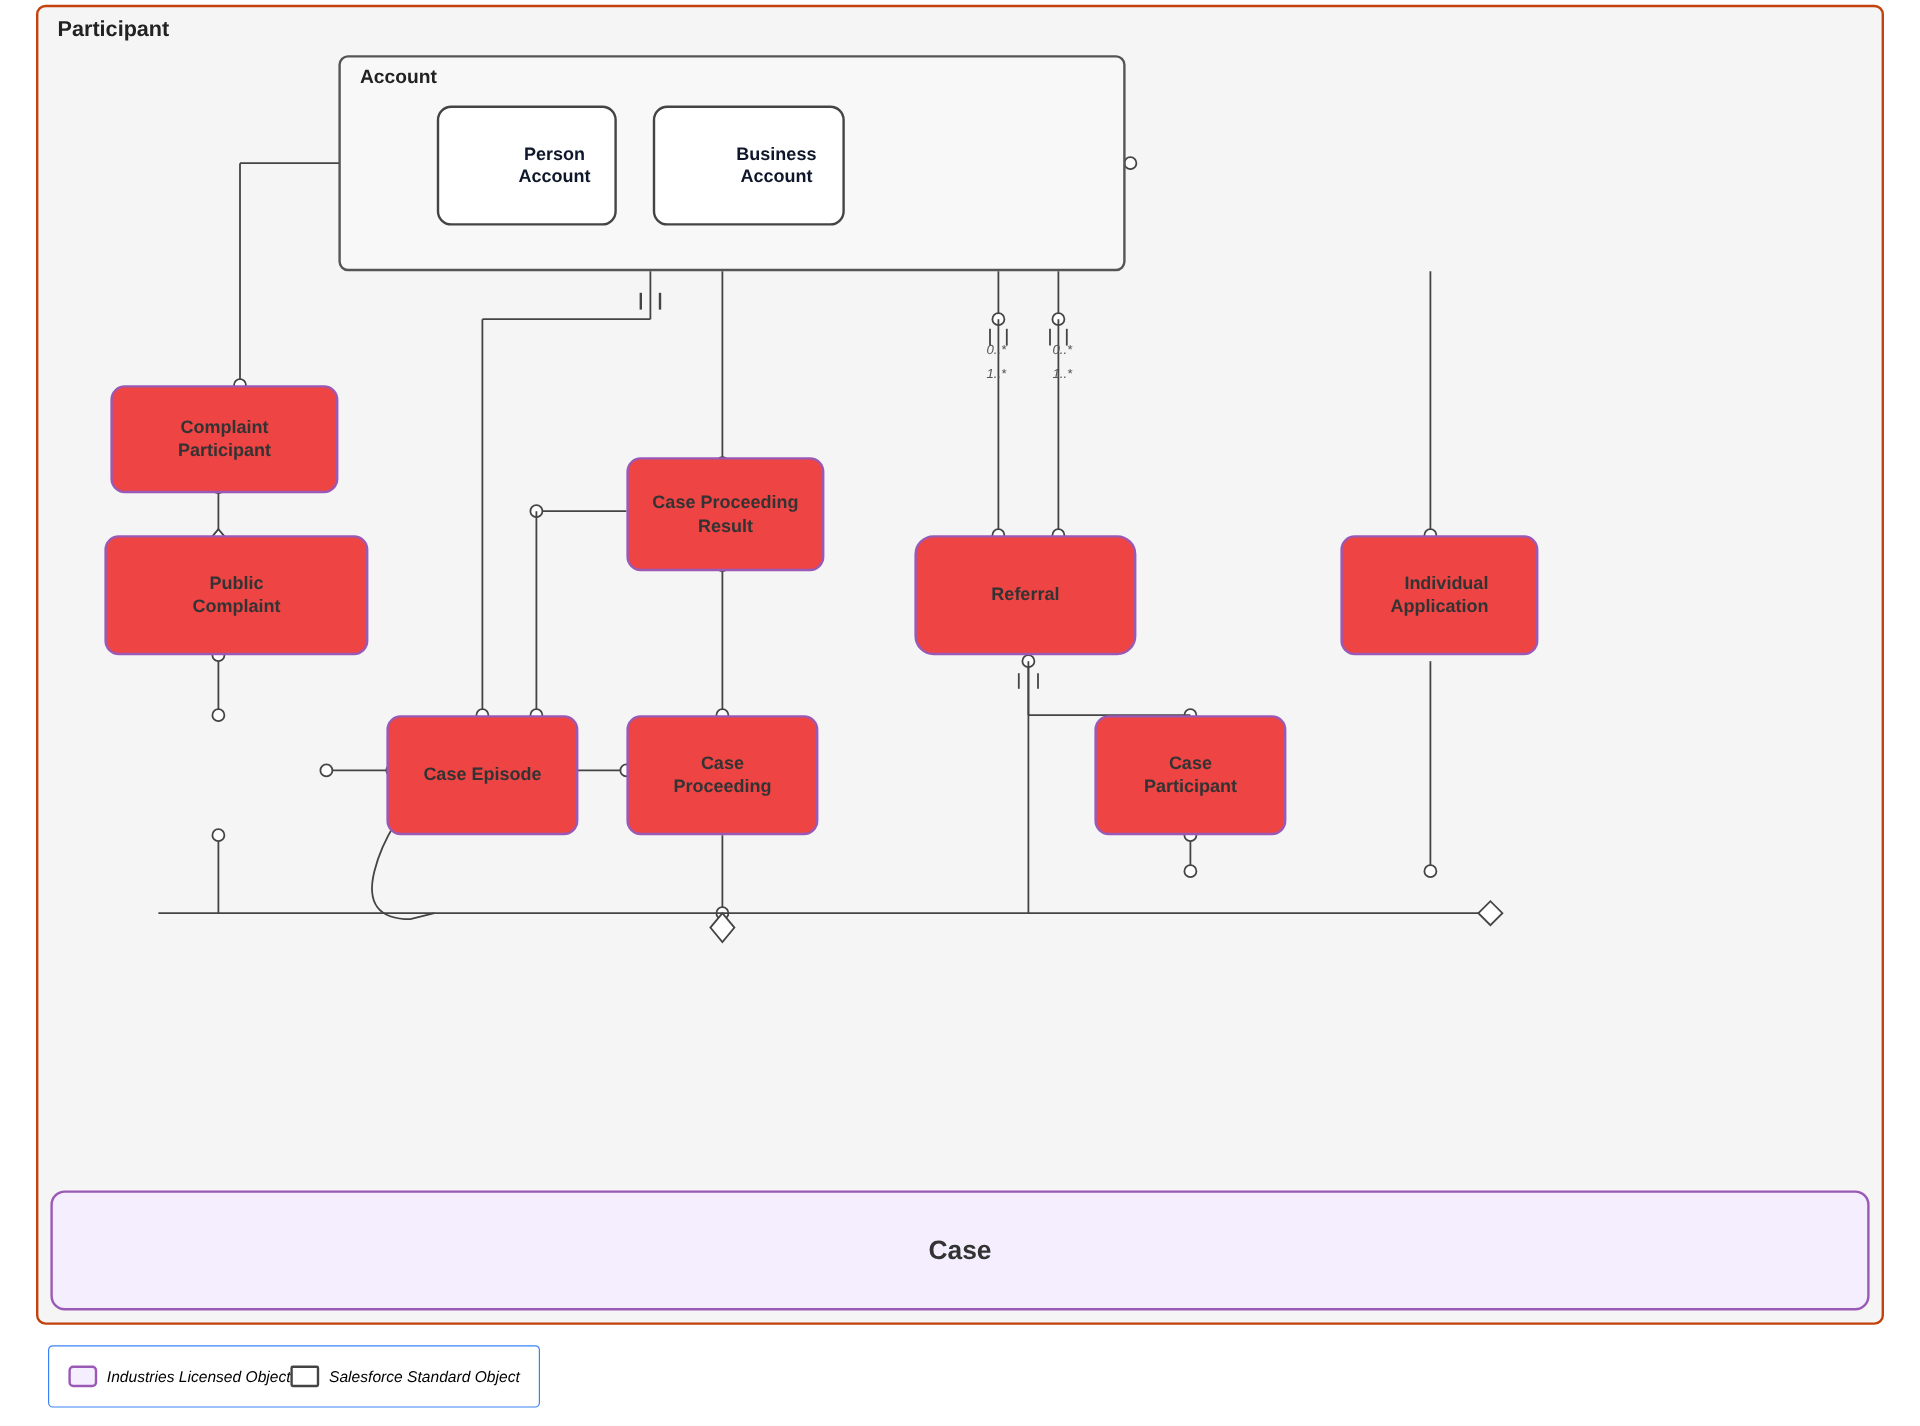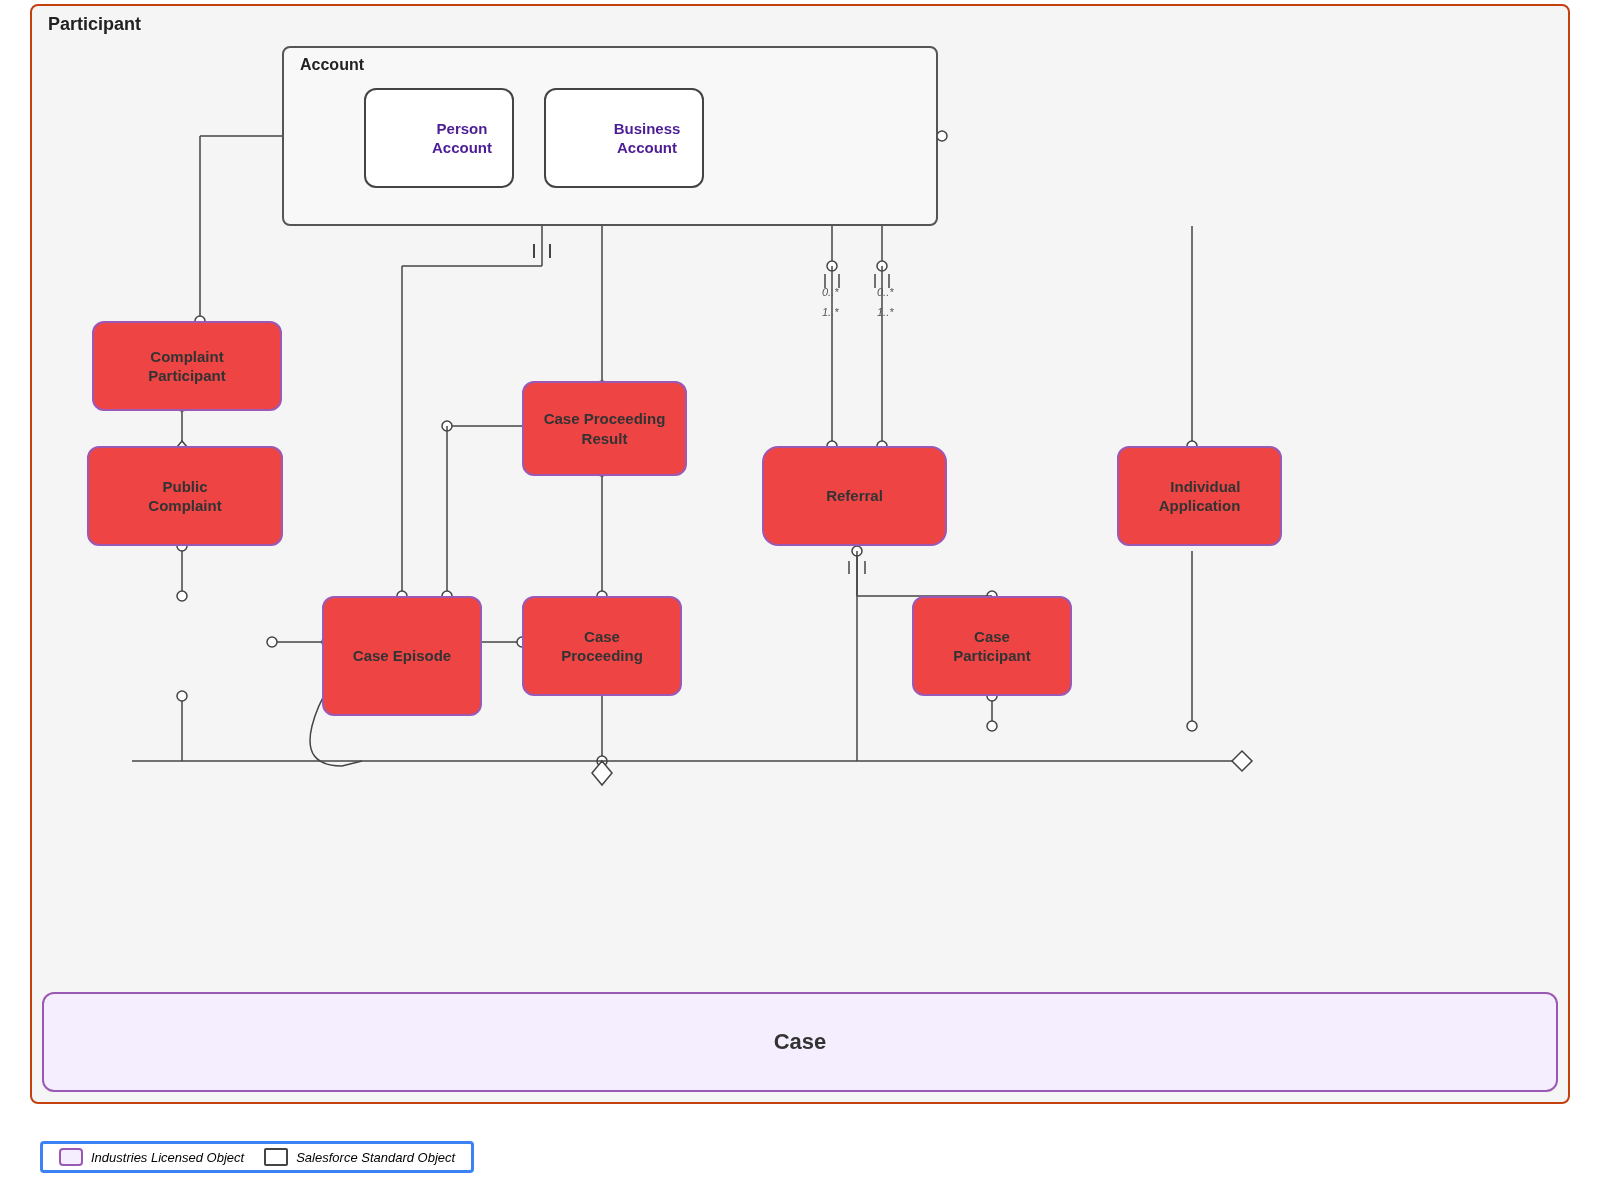--- a/index.html
+++ b/index.html
@@ -67,21 +67,21 @@
 
     .entity-industry {
       border: 2.5px solid #9b59b6;
       background: #ef4444;
       color: #333;
     }
 
     .entity-standard {
       border: 2px solid #444;
       background: #fff;
-      color: #4c1d95;
+      color: #0f172a;
       padding-left: 46px;
     }
 
     
     .connector-svg {
       position: absolute;
       top: 0;
       left: 0;
       width: 100%;
       height: 100%;
@@ -106,24 +106,23 @@
       color: #333;
     }
 
     
     .legend {
       position: absolute;
       bottom: 15px;
       left: 40px;
       display: flex;
       align-items: center;
-      gap: 20px;
       background: #fff;
-      border: 3px solid #3b82f6;
-      padding: 4px 16px;
+      border: 1px solid #3b82f6;
+      padding: 16px 16px;
       border-radius: 4px;
     }
 
     .legend-item {
       display: flex;
       align-items: center;
       gap: 8px;
       font-size: 13px;
       font-style: italic;
     }
@@ -289,27 +288,27 @@
 Account</span>
     </div>
   </div>
 
 
   <div class="entity-box entity-industry" style="top: 315px; left: 60px; width: 190px; height: 90px;">
     <span style="white-space:pre-line;">Complaint
 Participant</span>
   </div>
 
-  <div class="entity-box entity-industry" style="top: 440px; left: 55px; width: 196px; height: 100px;">
+  <div class="entity-box entity-industry" style="top: 440px; left: 55px; width: 220px; height: 100px;">
     <span style="white-space:pre-line;">Public
 Complaint</span>
   </div>
 
 
-  <div class="entity-box entity-industry" style="top: 590px; left: 290px; width: 160px; height: 120px;">
+  <div class="entity-box entity-industry" style="top: 590px; left: 290px; width: 160px; height: 100px;">
     <span>Case Episode</span>
   </div>
 
   <div class="entity-box entity-industry" style="top: 590px; left: 490px; width: 160px; height: 100px;">
     <span style="white-space:pre-line;">Case
 Proceeding</span>
   </div>
 
   <div class="entity-box entity-industry" style="top: 375px; left: 490px; width: 165px; height: 95px;">
     <span style="white-space:pre-line;">Case Proceeding

